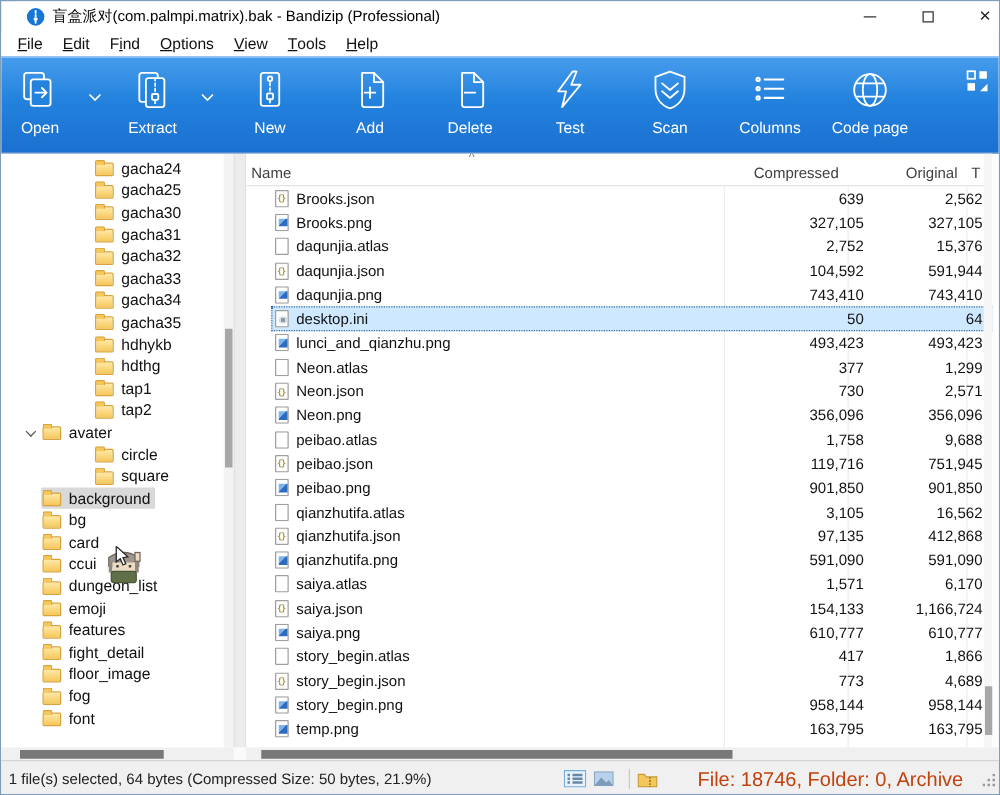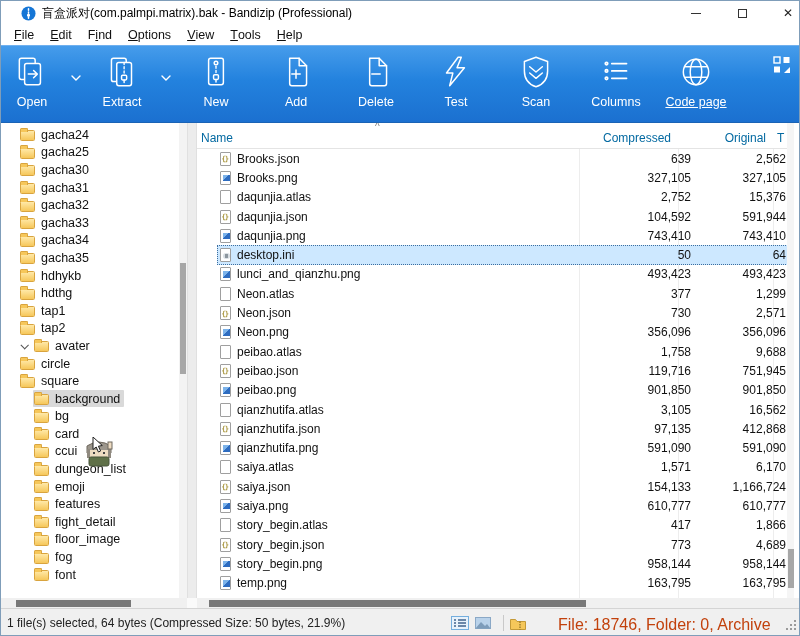--- a/index.html
+++ b/index.html
@@ -24,47 +24,47 @@
   
   .toolbar{position:absolute;left:0;top:44px;width:100%;height:78px;
     background:linear-gradient(180deg,#469ceb 0%,#2382de 45%,#1b70d0 100%);
     border-top:1px solid #6fb0ef;border-bottom:1px solid #1a63b5;
     display:flex;align-items:flex-start;padding:6px 0 0 2px;color:#fff;}
   .tb-btn{height:64px;display:flex;flex-direction:column;align-items:center;justify-content:flex-start;flex:none;}
   .tb-btn svg{flex:none;}
   .tb-label{font-size:12.5px;margin-top:3px;white-space:nowrap;color:#fff;}
   .tb-chev{width:30px;height:52px;display:flex;align-items:center;justify-content:center;flex:none;}
   .w58{width:58px;} .w66{width:66px;} .w86{width:86px;}
-  .ml2{margin-left:2px;} .ml14{margin-left:14px;} .ml4{margin-left:4px;text-decoration:underline;}
+  .ml2{margin-left:2px;} .ml14{margin-left:14px;} .ml4{margin-left:4px;}
   .corner-ic{position:absolute;right:8px;top:10px;}
 
   
   .main{position:absolute;left:0;top:122px;width:100%;height:475px;background:#fff;}
   .sidebar{position:absolute;left:0;top:0;width:178px;height:475px;overflow:hidden;background:#fff;}
   .side-vscroll{position:absolute;left:178px;top:0;width:8px;height:475px;background:#f3f3f3;}
   .side-vthumb{position:absolute;left:1px;top:140px;width:6px;height:111px;background:#a7a7a7;}
   .splitter{position:absolute;left:186px;top:0;width:10px;height:475px;background:#ececec;border-left:1px solid #e0e0e0;border-right:1px solid #e0e0e0;}
 
   .tree{position:absolute;left:0;top:3px;width:178px;}
   .tree-row{height:17.6px;display:flex;align-items:center;white-space:nowrap;}
   .tree-row.indent-1{padding-left:14px;}
-  .tree-row.indent-2{}
+  .tree-row.indent-2{padding-left:56px;}
   .chevron{width:18px;height:17px;display:flex;align-items:center;justify-content:center;visibility:hidden;flex:none;}
   .tree-row.expanded .chevron{visibility:visible;}
   .chevron i{width:6px;height:6px;border-right:1.6px solid #555;border-bottom:1.6px solid #555;transform:rotate(45deg) translateY(-1px);display:block;}
   .fl-wrap{display:flex;align-items:center;height:17px;padding:0 4px 0 1px;border-radius:1px;}
   .tree-row.selected .fl-wrap{background:#d9d9d9;}
   .folder-ic{width:15px;height:11px;position:relative;background:linear-gradient(#ffe9a8,#f6c75a);border:1px solid #d9a43e;border-radius:1.5px;margin:2px 6px 0 0;flex:none;}
   .folder-ic::before{content:"";position:absolute;top:-3.5px;left:-1px;width:6px;height:3px;background:#f6c75a;border:1px solid #d9a43e;border-bottom:none;border-radius:1.5px 1.5px 0 0;}
   .tree-label{font-size:12.5px;color:#111;}
 
   
   .filepane{position:absolute;left:196px;top:0;width:597px;height:475px;background:#fff;overflow:hidden;}
   .fl-header{position:absolute;left:0;top:0;width:100%;height:26px;background:#fff;border-bottom:1px solid #e4e4e4;display:flex;align-items:flex-end;padding-bottom:3px;}
-  .hcell{font-size:12px;color:#0369a1;}
+  .hcell{font-size:12px;color:#404040;}
   .hcell.name{width:382px;padding-left:4px;text-align:left;}
   .hcell.numc{width:99px;text-align:right;padding-right:7px;}
   .hcell.numo{width:95px;text-align:right;padding-right:7px;}
   .hcell.type{width:21px;padding-left:4px;overflow:hidden;}
   .sort{position:absolute;left:178px;top:-2px;font-size:10px;color:#777;}
   .colline{position:absolute;top:0;bottom:0;width:1px;background:#ededed;}
   .rows{position:absolute;left:0;top:26px;width:100%;margin-left:20px;}
   .file-row{height:19.3px;display:flex;align-items:center;}
   .file-row.selected{background:#cde8ff;outline:1px dotted #3c6e9f;outline-offset:-1px;}
   .cell{font-size:12px;color:#111;white-space:nowrap;}

